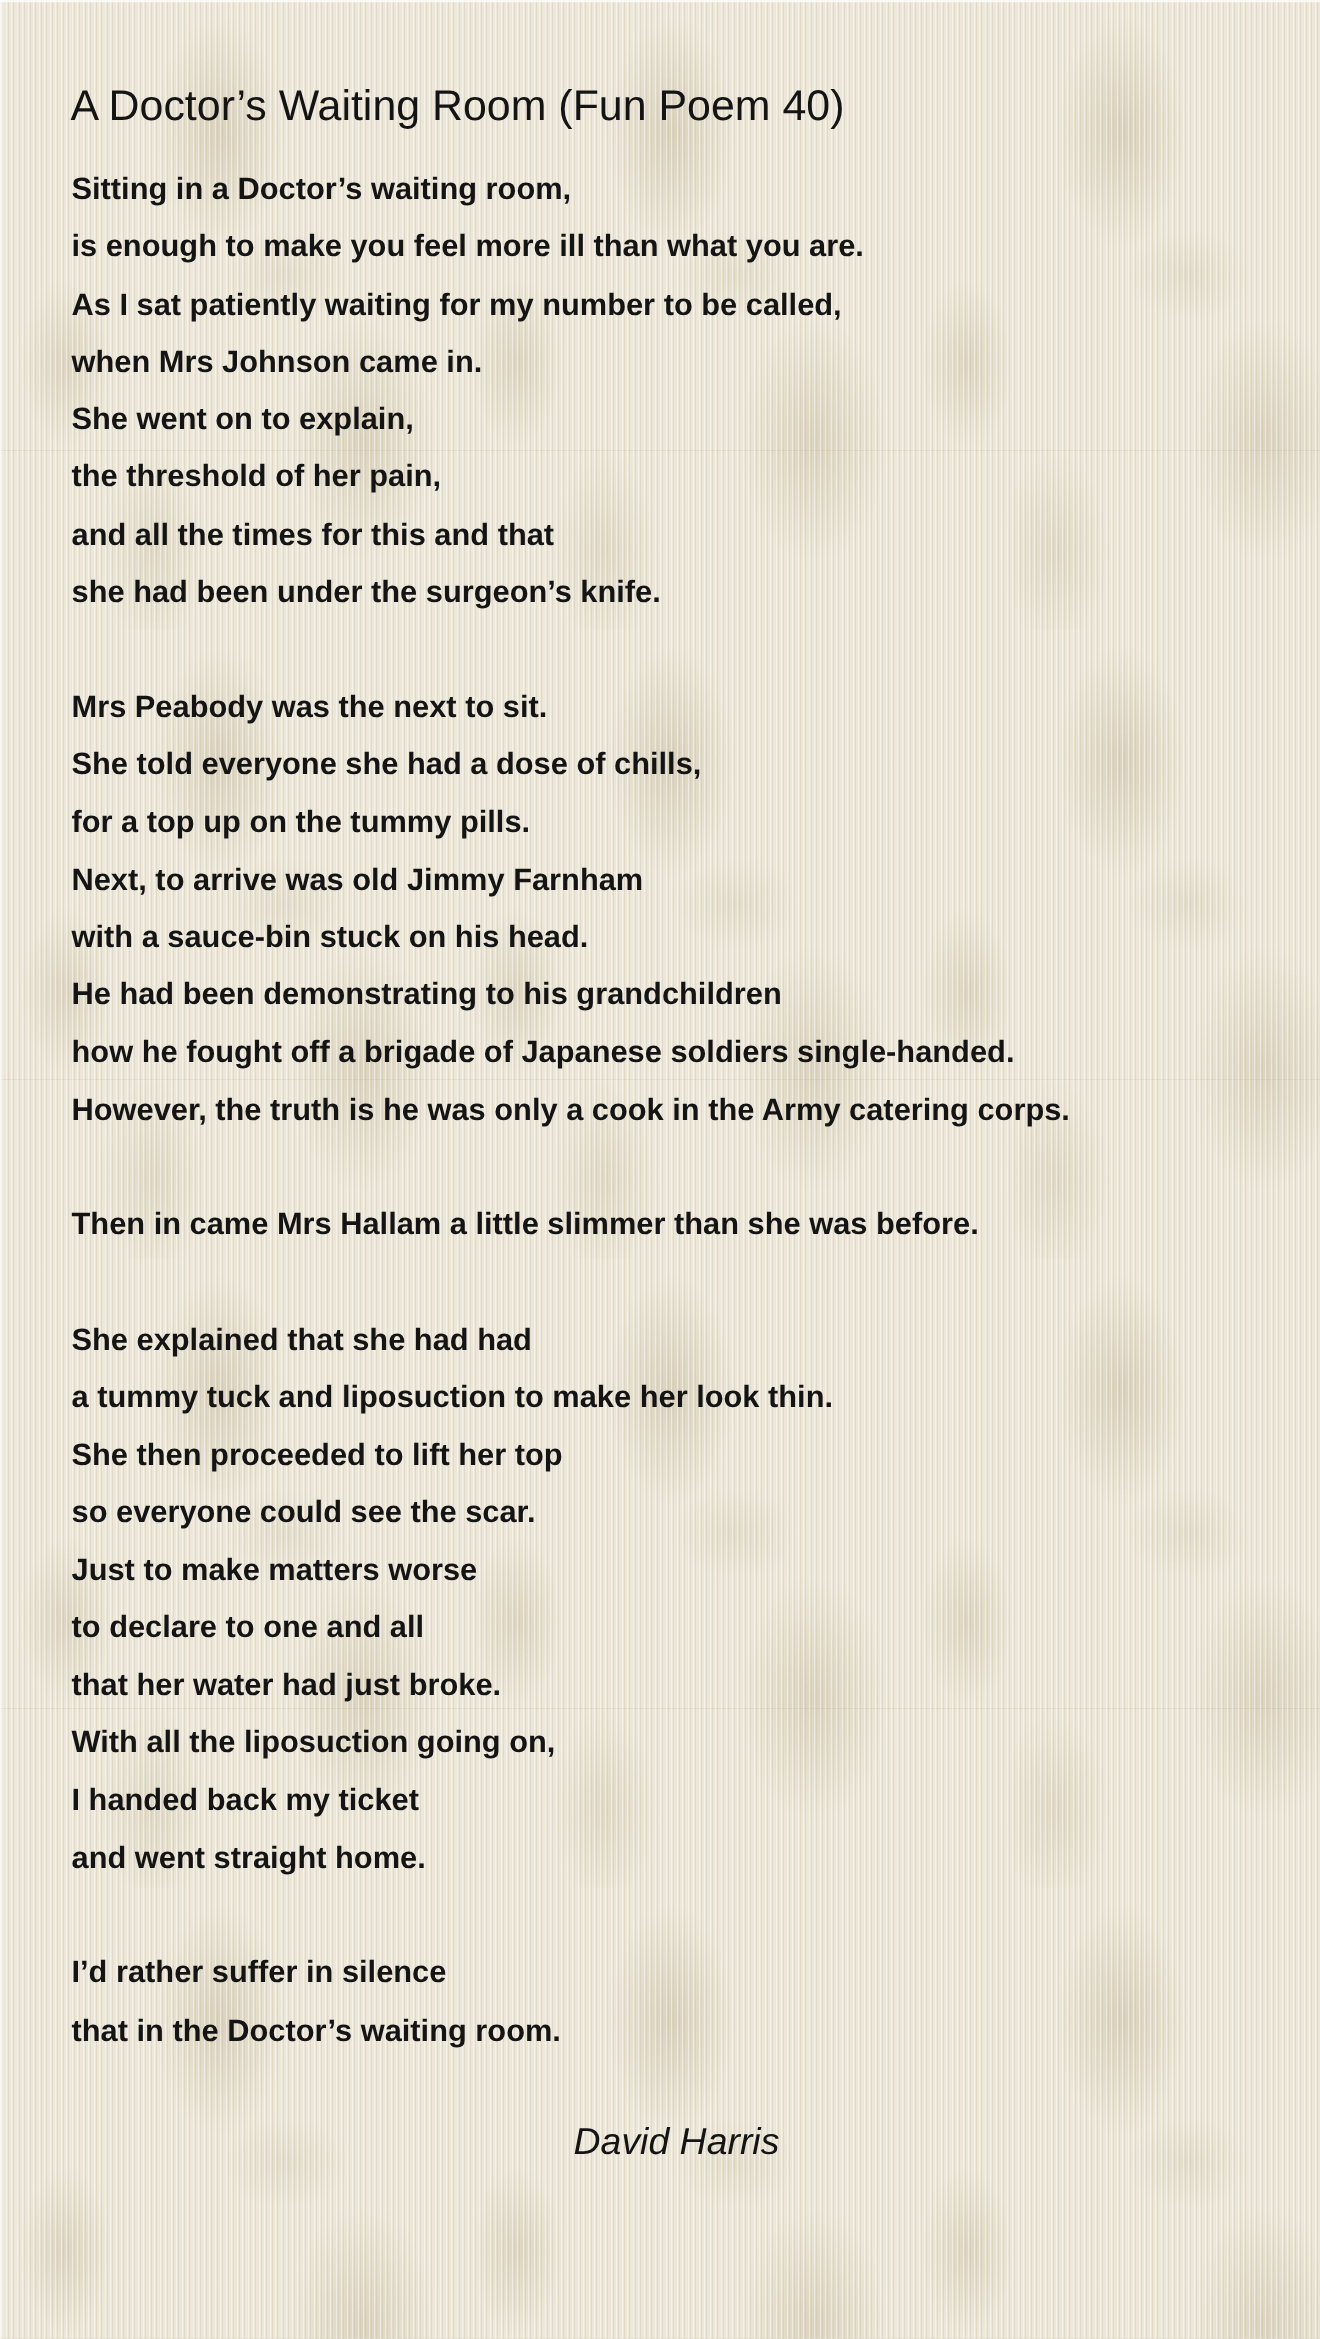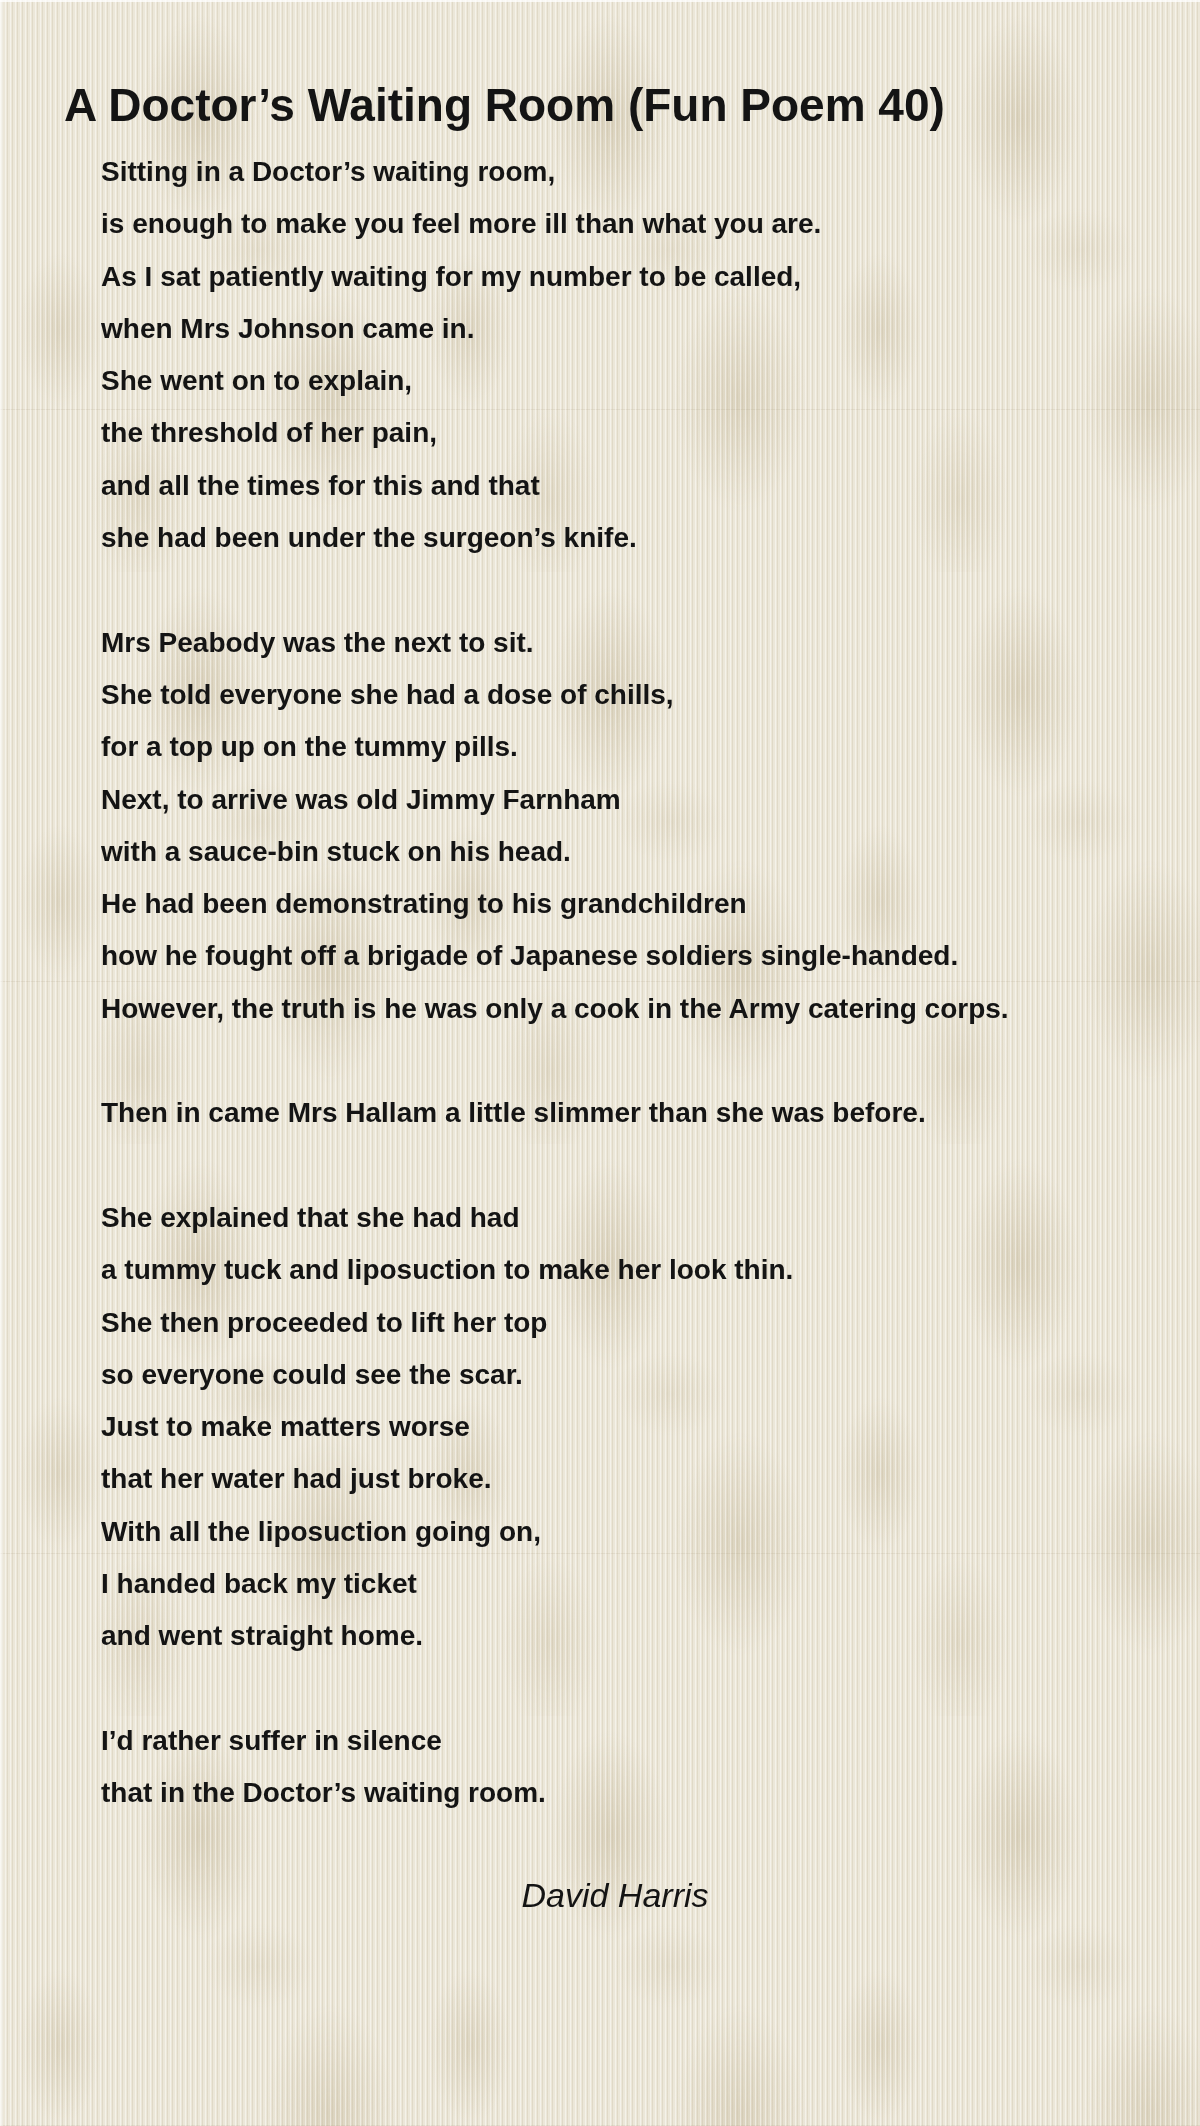--- a/index.html
+++ b/index.html
@@ -37,36 +37,35 @@
       410px 572px,
       410px 572px,
       410px 572px;
     box-shadow: inset 0 2px 0 rgba(255,255,255,0.75), inset 3px 0 0 rgba(255,255,255,0.45);
   }
 
   .page-title {
     position: absolute;
     left: 64px;
     top: 51px;
-    font-size: 46px;
-    font-weight: 700;
+    font-size: 39px;
+    font-weight: 400;
     line-height: 1;
     white-space: nowrap;
   }
 
   .poem-body {
     position: absolute;
     left: 65px;
     top: 158px;
     width: 1100px;
   }
 
   .stanza {
     margin: 0 0 76.6px 0; 
-    padding-left: 36px;
   }
 
   .poem-line {
     margin: 0 0 24.3px 0;
     font-size: 28px;
     font-weight: 700;
     line-height: 1;
     white-space: nowrap;
   }
 
@@ -109,20 +108,21 @@
     </div>
     <div class="stanza">
       <p class="poem-line">Then in came Mrs Hallam a little slimmer than she was before.</p>
     </div>
     <div class="stanza">
       <p class="poem-line">She explained that she had had</p>
       <p class="poem-line">a tummy tuck and liposuction to make her look thin.</p>
       <p class="poem-line">She then proceeded to lift her top</p>
       <p class="poem-line">so everyone could see the scar.</p>
       <p class="poem-line">Just to make matters worse</p>
+      <p class="poem-line">to declare to one and all</p>
       <p class="poem-line">that her water had just broke.</p>
       <p class="poem-line">With all the liposuction going on,</p>
       <p class="poem-line">I handed back my ticket</p>
       <p class="poem-line">and went straight home.</p>
     </div>
     <div class="stanza">
       <p class="poem-line">I’d rather suffer in silence</p>
       <p class="poem-line">that in the Doctor’s waiting room.</p>
     </div>
     <div class="author-signature">David Harris</div>

